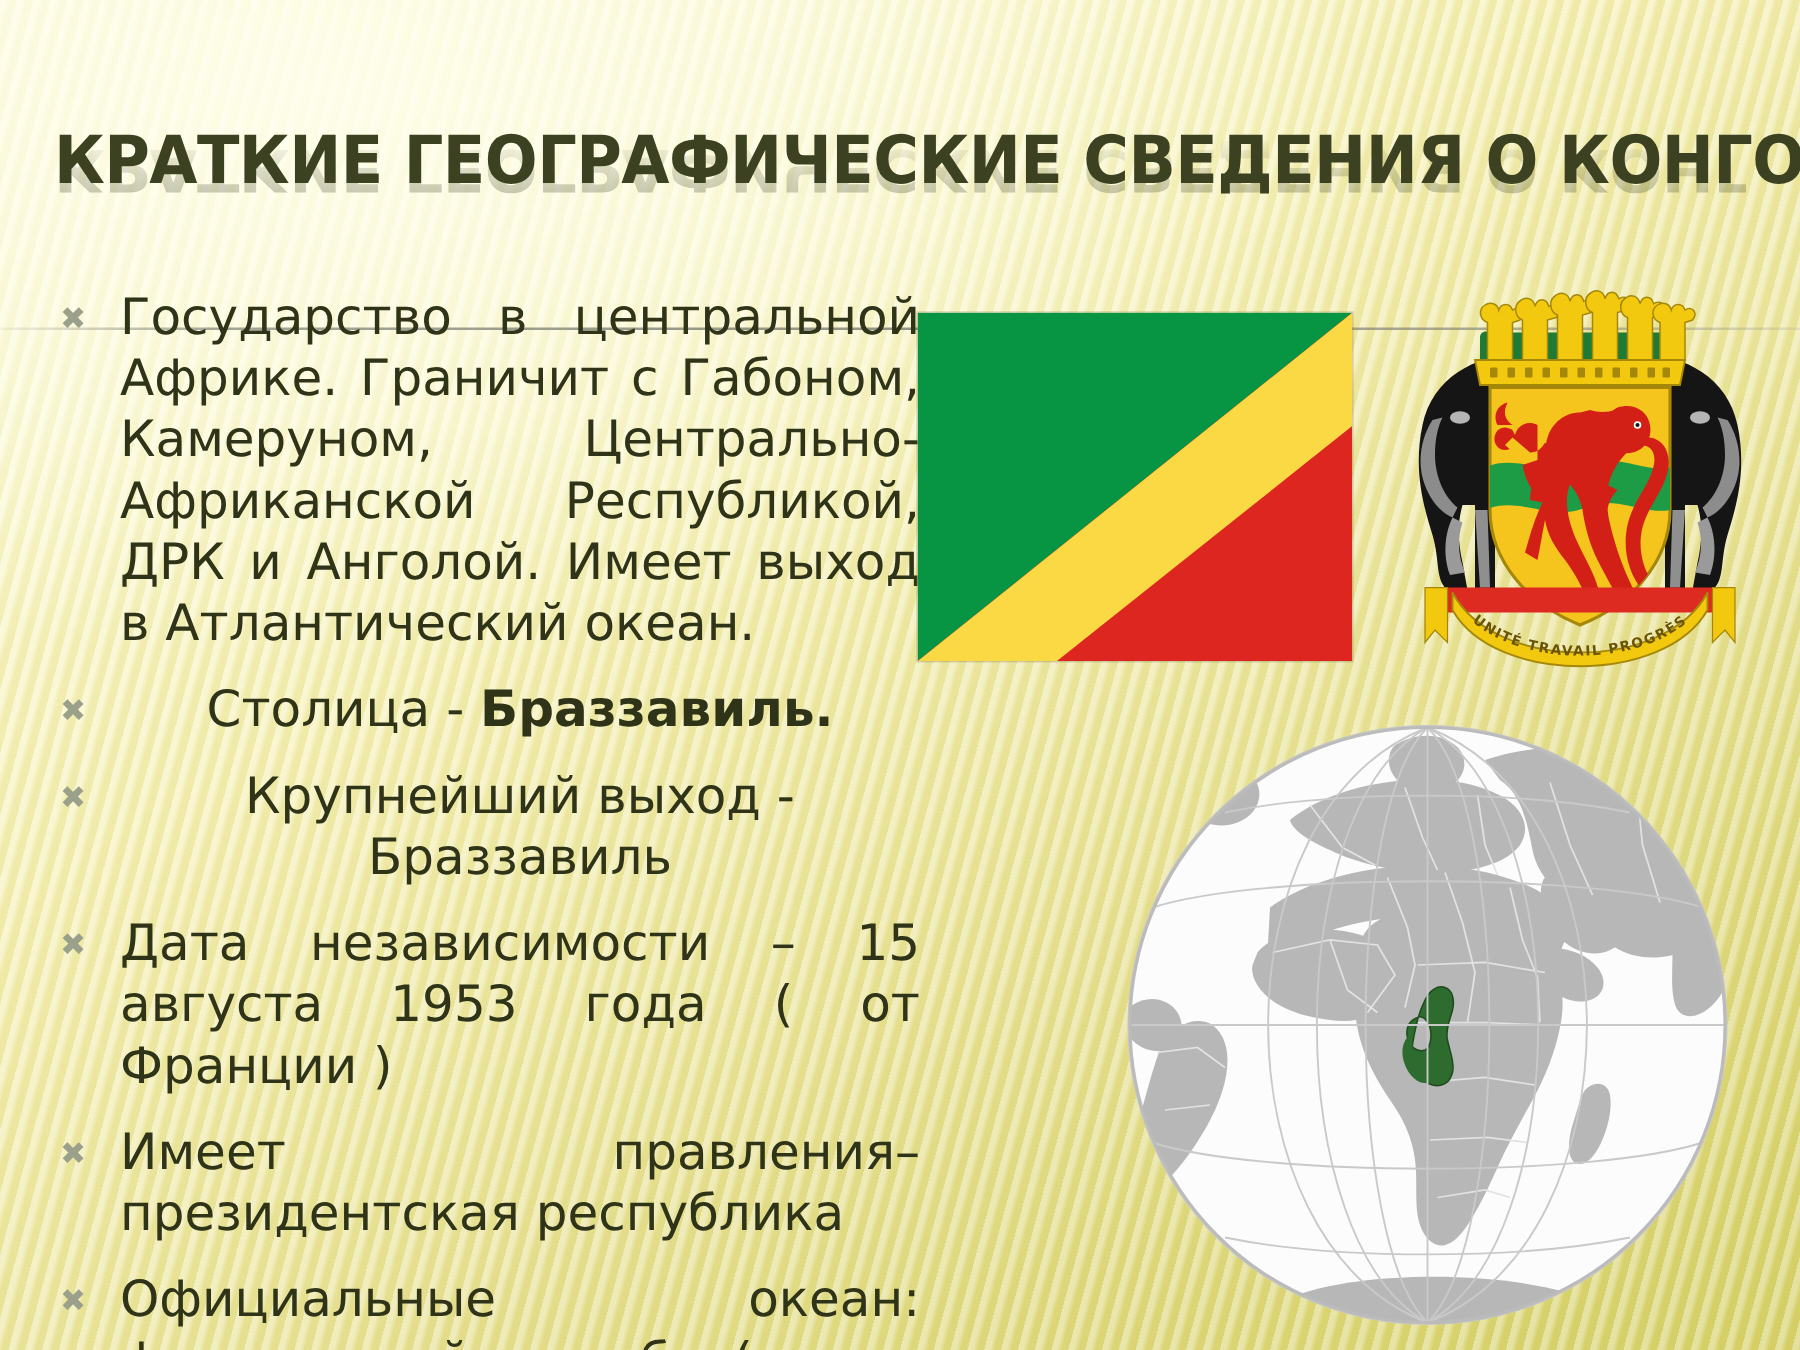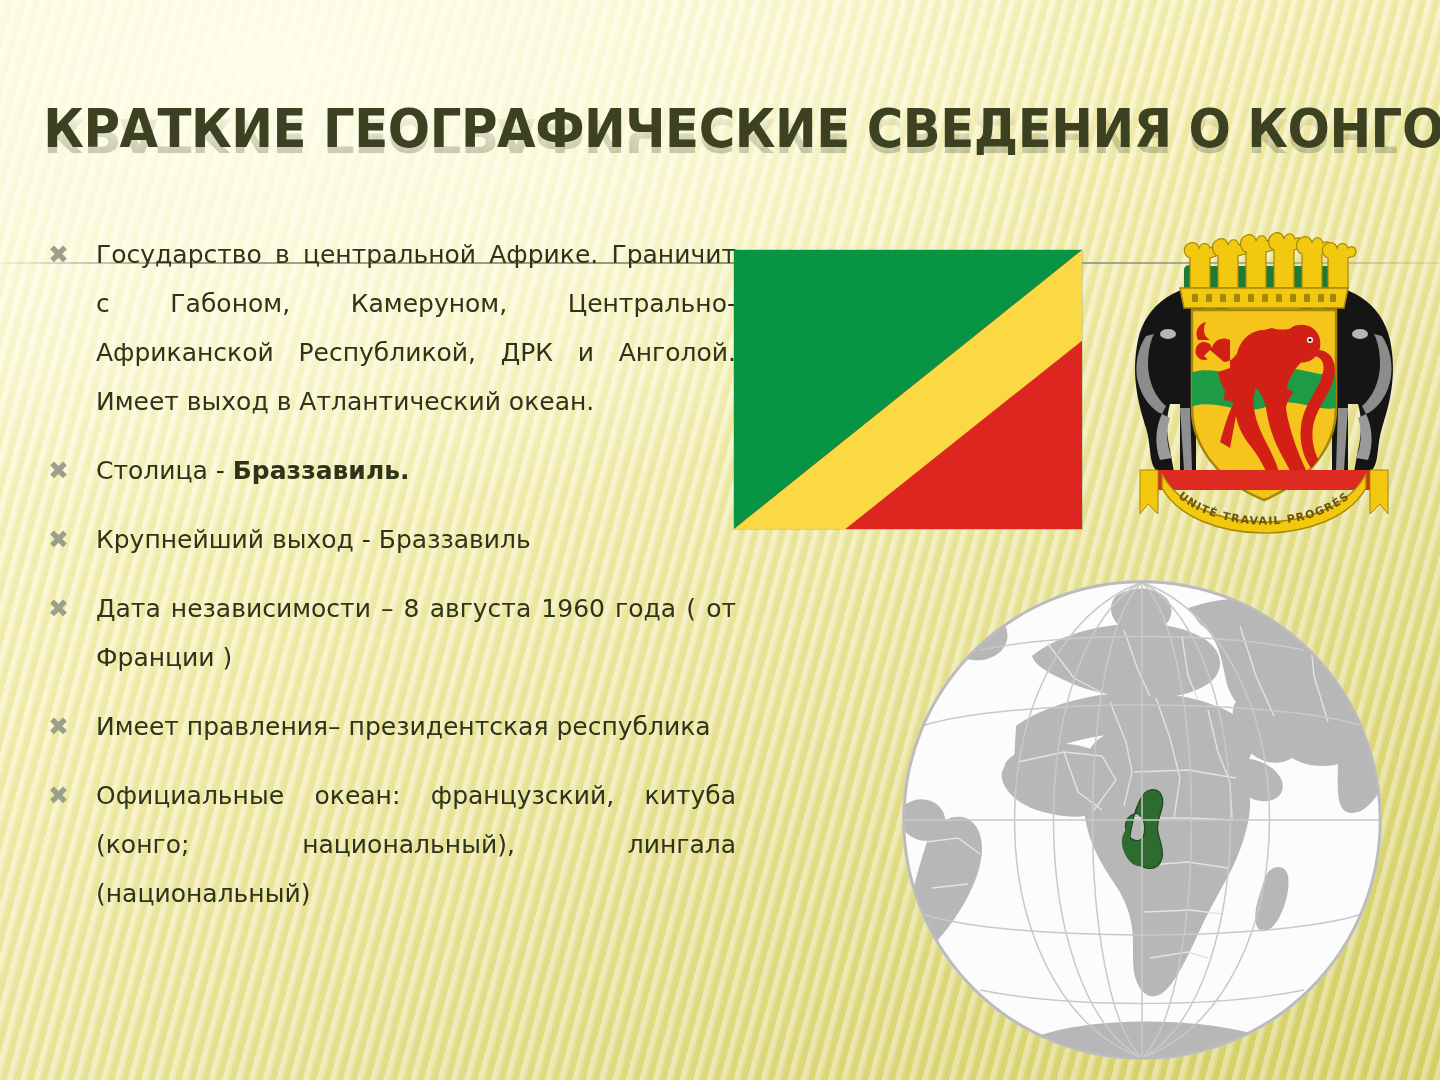--- a/index.html
+++ b/index.html
@@ -125,26 +125,26 @@
     line-height: 49px;
     color: #9AA08A;
     text-align: left;
     padding-left: 12px;
     box-sizing: border-box;
     user-select: none;
   }
   .bullet-text {
     flex: 1 1 auto;
     font-family: "DejaVu Sans", sans-serif;
-    font-size: 25px;
+    font-size: 40px;
     line-height: 49px;
     color: #2F3318;
     text-align: justify;
   }
-  .bullet-text.nojustify { text-align: left; }
+  .bullet-text.nojustify { text-align: center; }
   .bullet-text b { font-weight: bold; }
 
   
   .flag {
     position: absolute;
     left: 734px;
     top: 250px;
     width: 348px;
     height: 279px;
     box-shadow: 0 0 0 1px rgba(120,120,90,0.25);
@@ -195,21 +195,21 @@
       <span class="bullet-text nojustify"><span>Столица - </span><b>Браззавиль.</b></span>
     </div>
 
     <div class="bullet">
       <span class="bullet-marker">✖</span>
       <span class="bullet-text nojustify">Крупнейший выход - Браззавиль</span>
     </div>
 
     <div class="bullet">
       <span class="bullet-marker">✖</span>
-      <span class="bullet-text">Дата независимости – 8 августа 1960 года ( от Франции )</span>
+      <span class="bullet-text">Дата независимости – 15 августа 1953 года ( от Франции )</span>
     </div>
 
     <div class="bullet">
       <span class="bullet-marker">✖</span>
       <span class="bullet-text">Имеет правления– президентская республика</span>
     </div>
 
     <div class="bullet">
       <span class="bullet-marker">✖</span>
       <span class="bullet-text">Официальные океан: французский, китуба (конго; национальный), лингала (национальный)</span>

